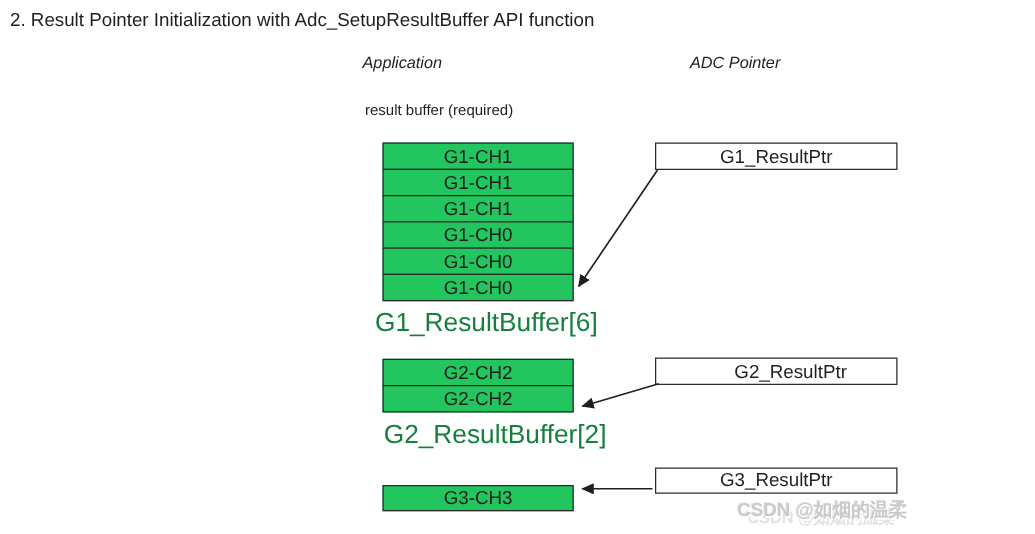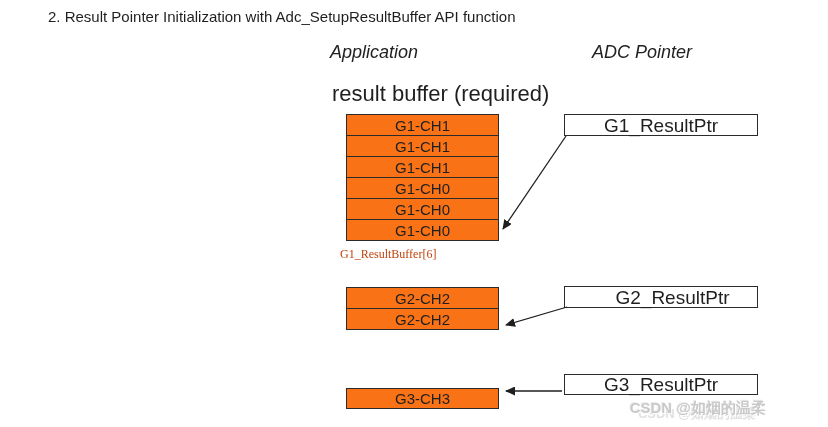--- a/index.html
+++ b/index.html
@@ -3,51 +3,50 @@
 <meta charset="utf-8">
 <style>
   html,body{margin:0;padding:0;background:#ffffff;}
   #stage{
     position:relative;
     width:732px;height:427px;
     background:#ffffff;
     font-family:"Liberation Sans","DejaVu Sans",sans-serif;
     color:#1f1f1f;
     overflow:hidden;
-    margin-left:40px;
   }
   .abs{position:absolute;}
   #title{left:8px;top:8px;font-size:15px;letter-spacing:0;}
-  .col-head{top:42px;font-size:18px;font-style:italic;color:#222;}
+  .col-head{top:42px;font-size:13px;font-style:italic;color:#222;}
   #col-application{left:290px;}
   #col-adcdriver{left:552px;}
-  #result-buffer-caption{left:292px;top:81px;font-size:22px;}
+  #result-buffer-caption{left:292px;top:81px;font-size:12px;}
   .buffer{left:306px;width:153px;}
   .cell{
     height:22px;line-height:21px;
     border:1px solid #2b2b2b;
     margin-top:-1px;
     text-align:center;
     font-size:15px;
-    background:#f97316;
+    background:#22c55e;
     box-sizing:border-box;
   }
   .cell:first-child{margin-top:0;}
   #buffer-g1{top:114px;}
   #buffer-g2{top:287px;border-radius:10px;}
   #buffer-g3{top:388px;}
   #buffer-g3 .cell{height:21px;line-height:20px;}
-  .buf-label{font-size:12px;color:#c2410c;white-space:nowrap;font-family:Liberation Serif, serif;}
+  .buf-label{font-size:21px;color:#15803d;white-space:nowrap;}
   #label-g1{left:300px;top:247px;}
   #label-g2{left:307px;top:336px;}
   #label-g3{left:307px;top:400px;}
   .ptrbox{
     left:524px;width:194px;height:22px;line-height:21px;
     border:1px solid #2b2b2b;
-    text-align:center;font-size:19px;
+    text-align:center;font-size:15px;
     box-sizing:border-box;background:#ffffff;
   }
   #ptr-g1{top:114px;}
   #ptr-g2{top:286px;padding-left:23px;}
   #ptr-g3{top:374px;height:21px;line-height:20px;}
   #arrow-layer{left:0;top:0;width:828px;height:427px;pointer-events:none;}
   #arrow-layer line{stroke:#1f1f1f;stroke-width:1.3;}
   .wm-main{
     right:6px;top:399px;
     font-size:15px;font-weight:bold;
@@ -83,20 +82,21 @@
     <div class="cell">G1-CH0</div>
     <div class="cell">G1-CH0</div>
   </div>
   <div class="abs buf-label" id="label-g1">G1_ResultBuffer[6]</div>
   <div class="abs ptrbox" id="ptr-g1">G1_ResultPtr</div>
 
   <div class="abs buffer" id="buffer-g2">
     <div class="cell">G2-CH2</div>
     <div class="cell">G2-CH2</div>
   </div>
+  <div class="abs buf-label" id="label-g2">G2_ResultBuffer[2]</div>
   <div class="abs ptrbox" id="ptr-g2">G2_ResultPtr</div>
 
   <div class="abs buffer" id="buffer-g3">
     <div class="cell">G3-CH3</div>
   </div>
   <div class="abs ptrbox" id="ptr-g3">G3_ResultPtr</div>
 
   <svg class="abs" id="arrow-layer" width="828" height="427" viewBox="0 0 828 427" xmlns="http://www.w3.org/2000/svg">
     <defs>
       <marker id="ah" markerWidth="11" markerHeight="9" refX="9" refY="4.5" orient="auto" markerUnits="userSpaceOnUse">

